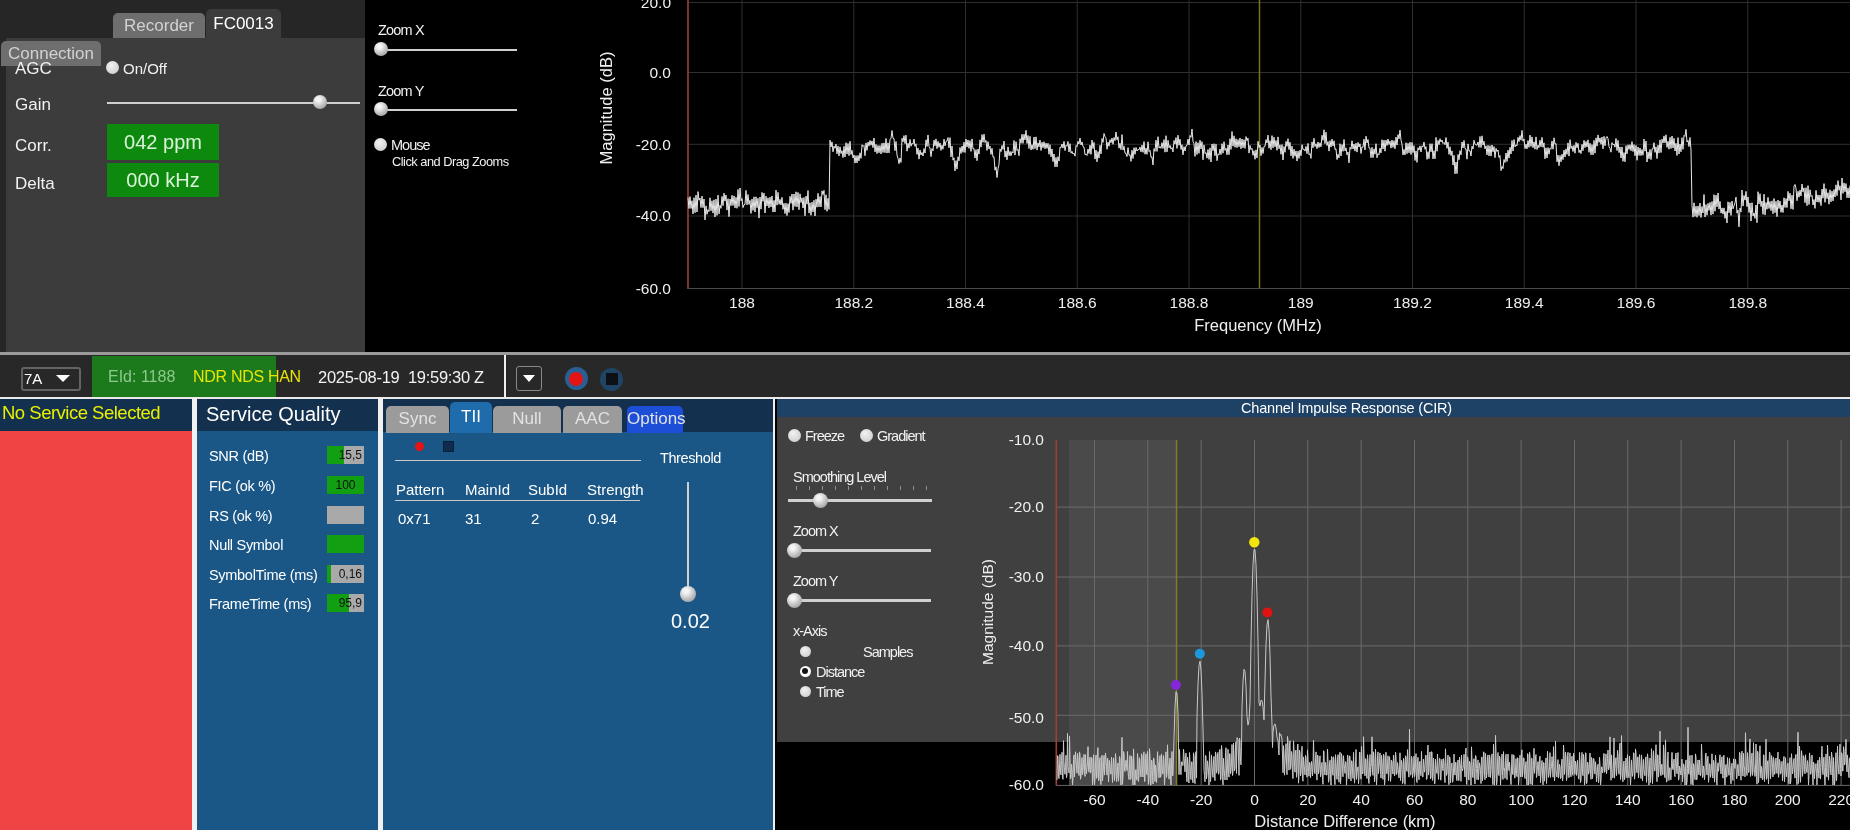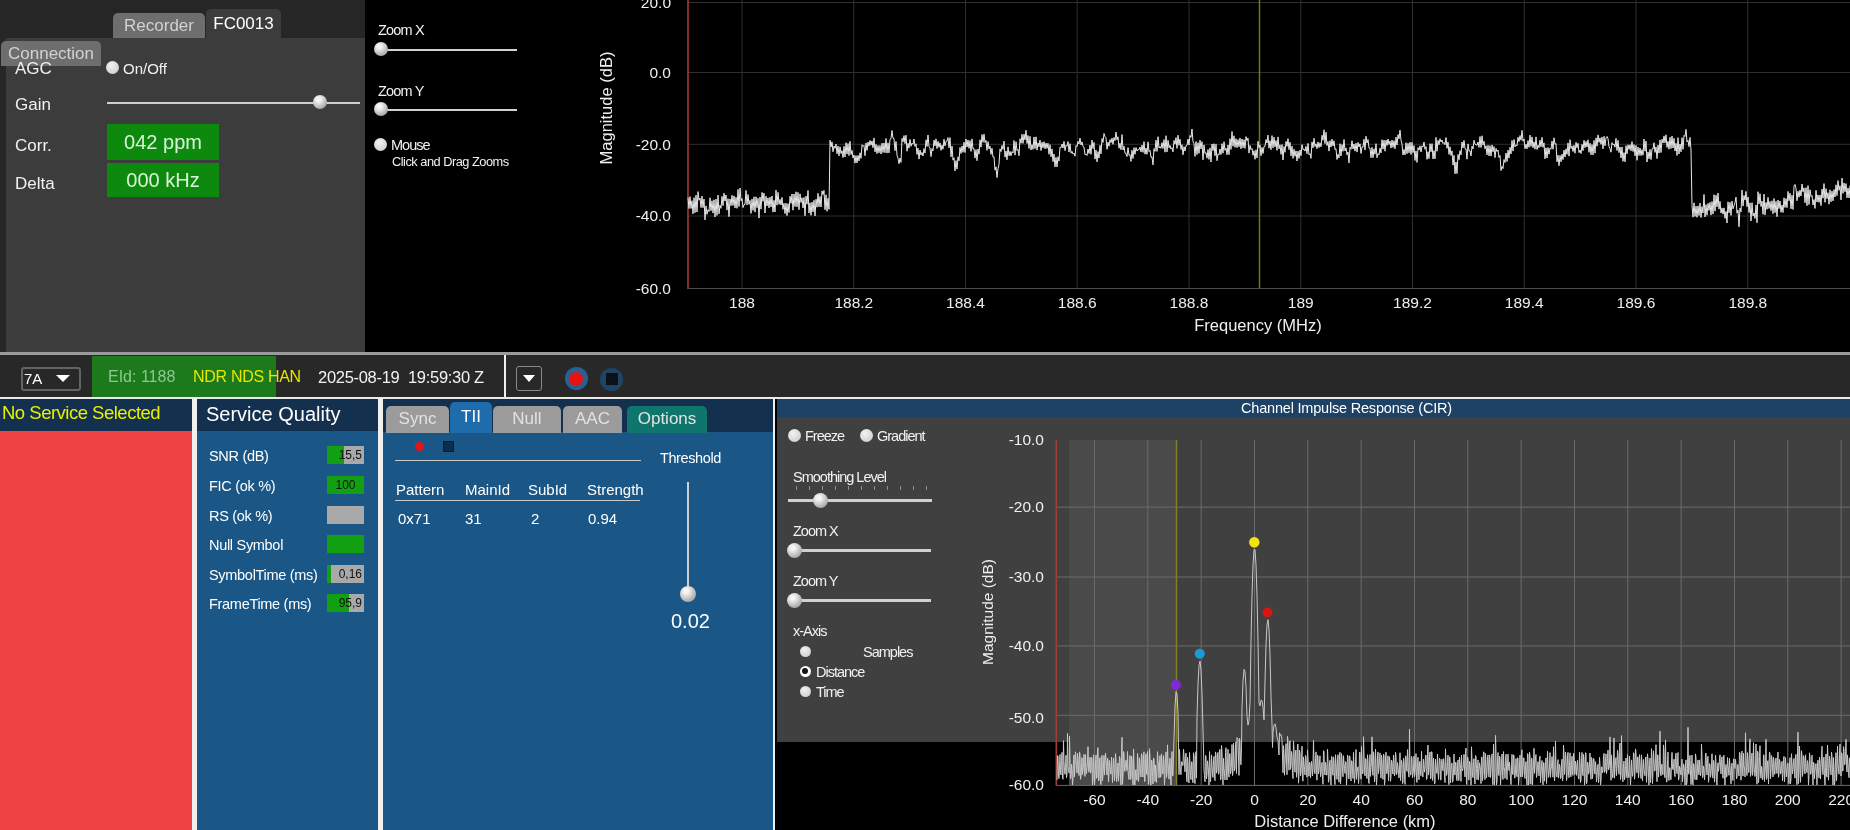--- a/index.html
+++ b/index.html
@@ -138,21 +138,21 @@
 </div>
 <div class="abs" style="left:378px;top:398px;width:5px;height:432px;background:#f0f0f0;"></div>
 
 <div class="abs" style="left:383px;top:398.5px;width:390px;height:431.5px;background:#14304f;">
   <div class="abs" style="left:0;top:33.5px;width:390px;height:398px;background:#1a5787;"></div>
 
   <div class="abs" style="left:3px;top:7px;width:63px;height:27px;background:#9b9b9b;border-radius:5px 5px 0 0;color:#e2e2e2;font-size:17px;line-height:26px;text-align:center;">Sync</div>
   <div class="abs" style="left:67px;top:3px;width:42px;height:31px;background:#1e6cab;border-radius:5px 5px 0 0;color:#fff;font-size:17px;line-height:30px;text-align:center;">TII</div>
   <div class="abs" style="left:110px;top:7px;width:68px;height:27px;background:#9b9b9b;border-radius:5px 5px 0 0;color:#e2e2e2;font-size:17px;line-height:26px;text-align:center;">Null</div>
   <div class="abs" style="left:180px;top:7px;width:59px;height:27px;background:#9b9b9b;border-radius:5px 5px 0 0;color:#e2e2e2;font-size:17px;line-height:26px;text-align:center;">AAC</div>
-  <div class="abs" style="left:244px;top:7px;width:80px;height:27px;background:#0f766e;border-radius:5px 5px 0 0;color:#e2e2e2;font-size:17px;line-height:26px;text-align:center;">Options</div>
+  <div class="abs" style="left:244px;top:7px;width:56px;height:27px;background:#1d4ed8;border-radius:5px 5px 0 0;color:#e2e2e2;font-size:17px;line-height:26px;text-align:center;">Options</div>
 
   <div class="abs" style="left:32px;top:43px;width:9px;height:9px;border-radius:50%;background:#e51414;"></div>
   <div class="abs" style="left:60px;top:42.5px;width:10.5px;height:10.5px;background:#0e2d4e;border:1px solid #0a2038;"></div>
   <div class="abs" style="left:12px;top:61px;width:246px;height:1px;background:#c9c9c9;"></div>
   <div class="abs" style="left:277px;top:51px;font-size:14.5px;letter-spacing:-0.4px;color:#fff;">Threshold</div>
   <div class="abs" style="left:13px;top:82px;font-size:15px;color:#fff;">Pattern</div>
   <div class="abs" style="left:82px;top:82px;font-size:15px;color:#fff;">MainId</div>
   <div class="abs" style="left:145px;top:82px;font-size:15px;color:#fff;">SubId</div>
   <div class="abs" style="left:204px;top:82px;font-size:15px;color:#fff;">Strength</div>
   <div class="abs" style="left:12px;top:101px;width:245px;height:1px;background:#c9c9c9;"></div>

